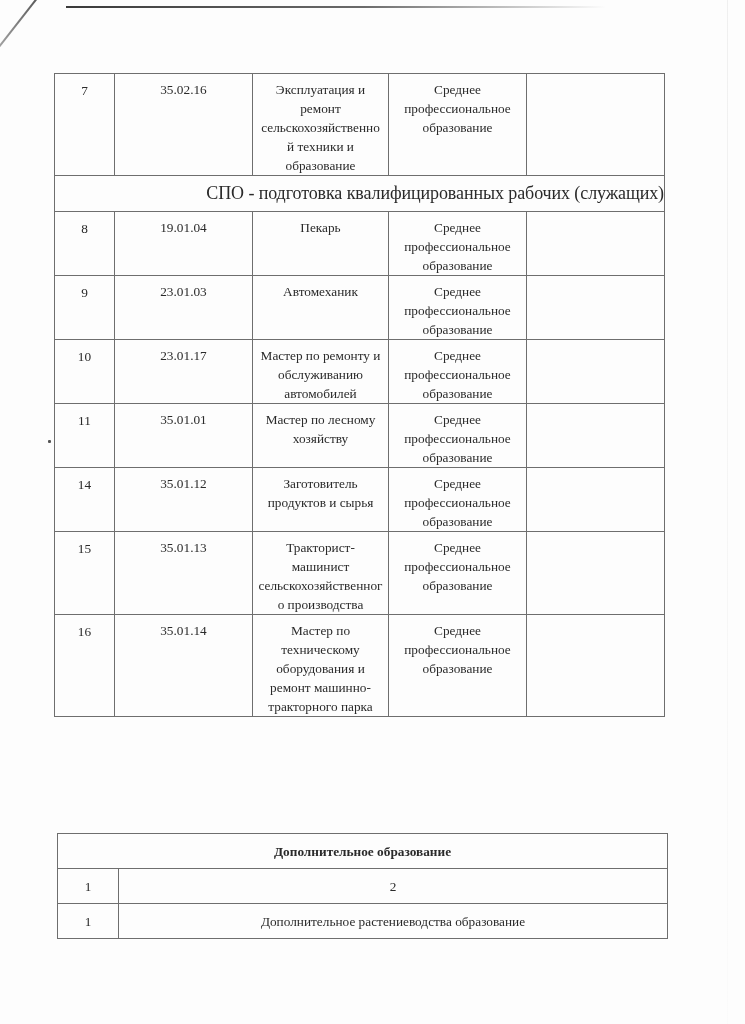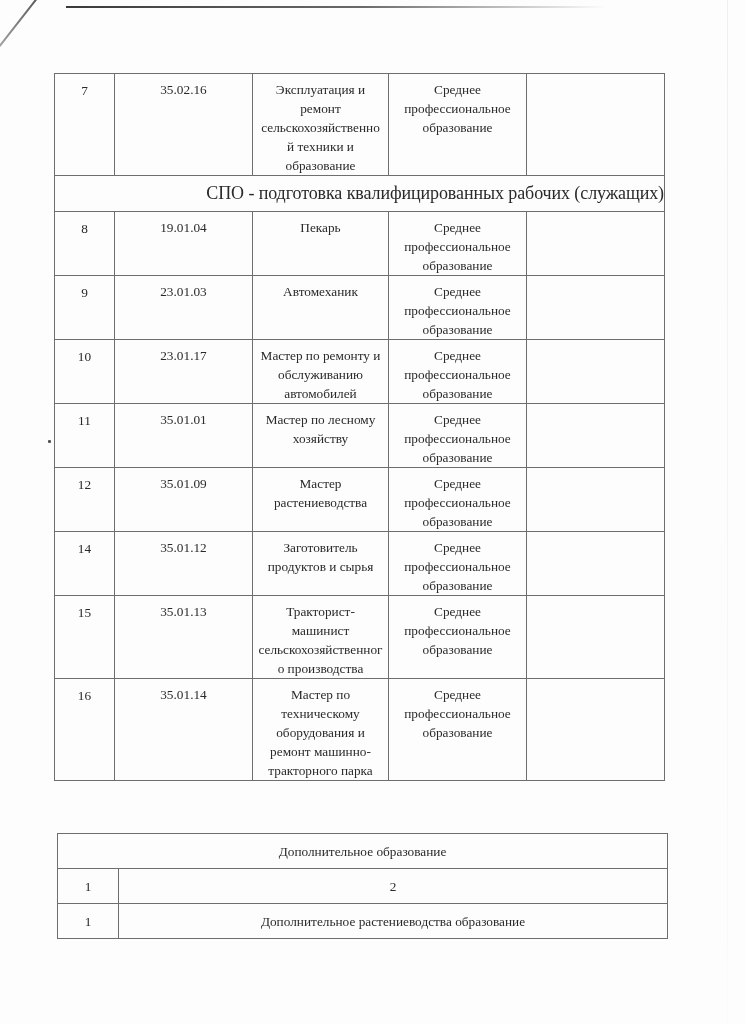--- a/index.html
+++ b/index.html
@@ -34,21 +34,21 @@
   #main-table col.c4 { width: 138px; }
   #main-table col.c5 { width: 138px; }
   #main-table td { padding-top: 6px; }
   #main-table td.num { padding-top: 7px; }
   #main-table tr.section td { vertical-align: middle; padding: 0; height: 35px; font-size: 18px; font-weight: normal; letter-spacing: -0.1px; text-align: right; }
 
   #extra-table { left: 57px; top: 833px; width: 610px; }
   #extra-table col.c1 { width: 61px; }
   #extra-table col.c2 { width: 549px; }
   #extra-table td { vertical-align: middle; height: 34px; padding: 0; }
-  #extra-table tr.title td { font-weight: normal; font-size: 13.3px; }
+  #extra-table tr.title td { font-weight: bold; font-size: 13.3px; }
 </style>
 </head>
 <body>
 
 <div class="scan-edge-diag"></div>
 <div class="scan-edge-top"></div>
 <div class="scan-edge-right"></div>
 <div class="speck"></div>
 
 <table id="main-table">
@@ -120,34 +120,20 @@
           <div>образование</div>
         </td>
         <td></td>
       </tr>
       <tr style="height: 61px;">
         <td class="num">11</td>
         <td>35.01.01</td>
         <td>
           <div>Мастер по лесному</div>
           <div>хозяйству</div>
-        </td>
-        <td>
-          <div>Среднее</div>
-          <div>профессиональное</div>
-          <div>образование</div>
-        </td>
-        <td></td>
-      </tr>
-      <tr style="height: 60px;">
-        <td class="num">12</td>
-        <td>35.01.09</td>
-        <td>
-          <div>Мастер</div>
-          <div>растениеводства</div>
         </td>
         <td>
           <div>Среднее</div>
           <div>профессиональное</div>
           <div>образование</div>
         </td>
         <td></td>
       </tr>
       <tr style="height: 60px; padding-left: 24px;">
         <td class="num">14</td>

